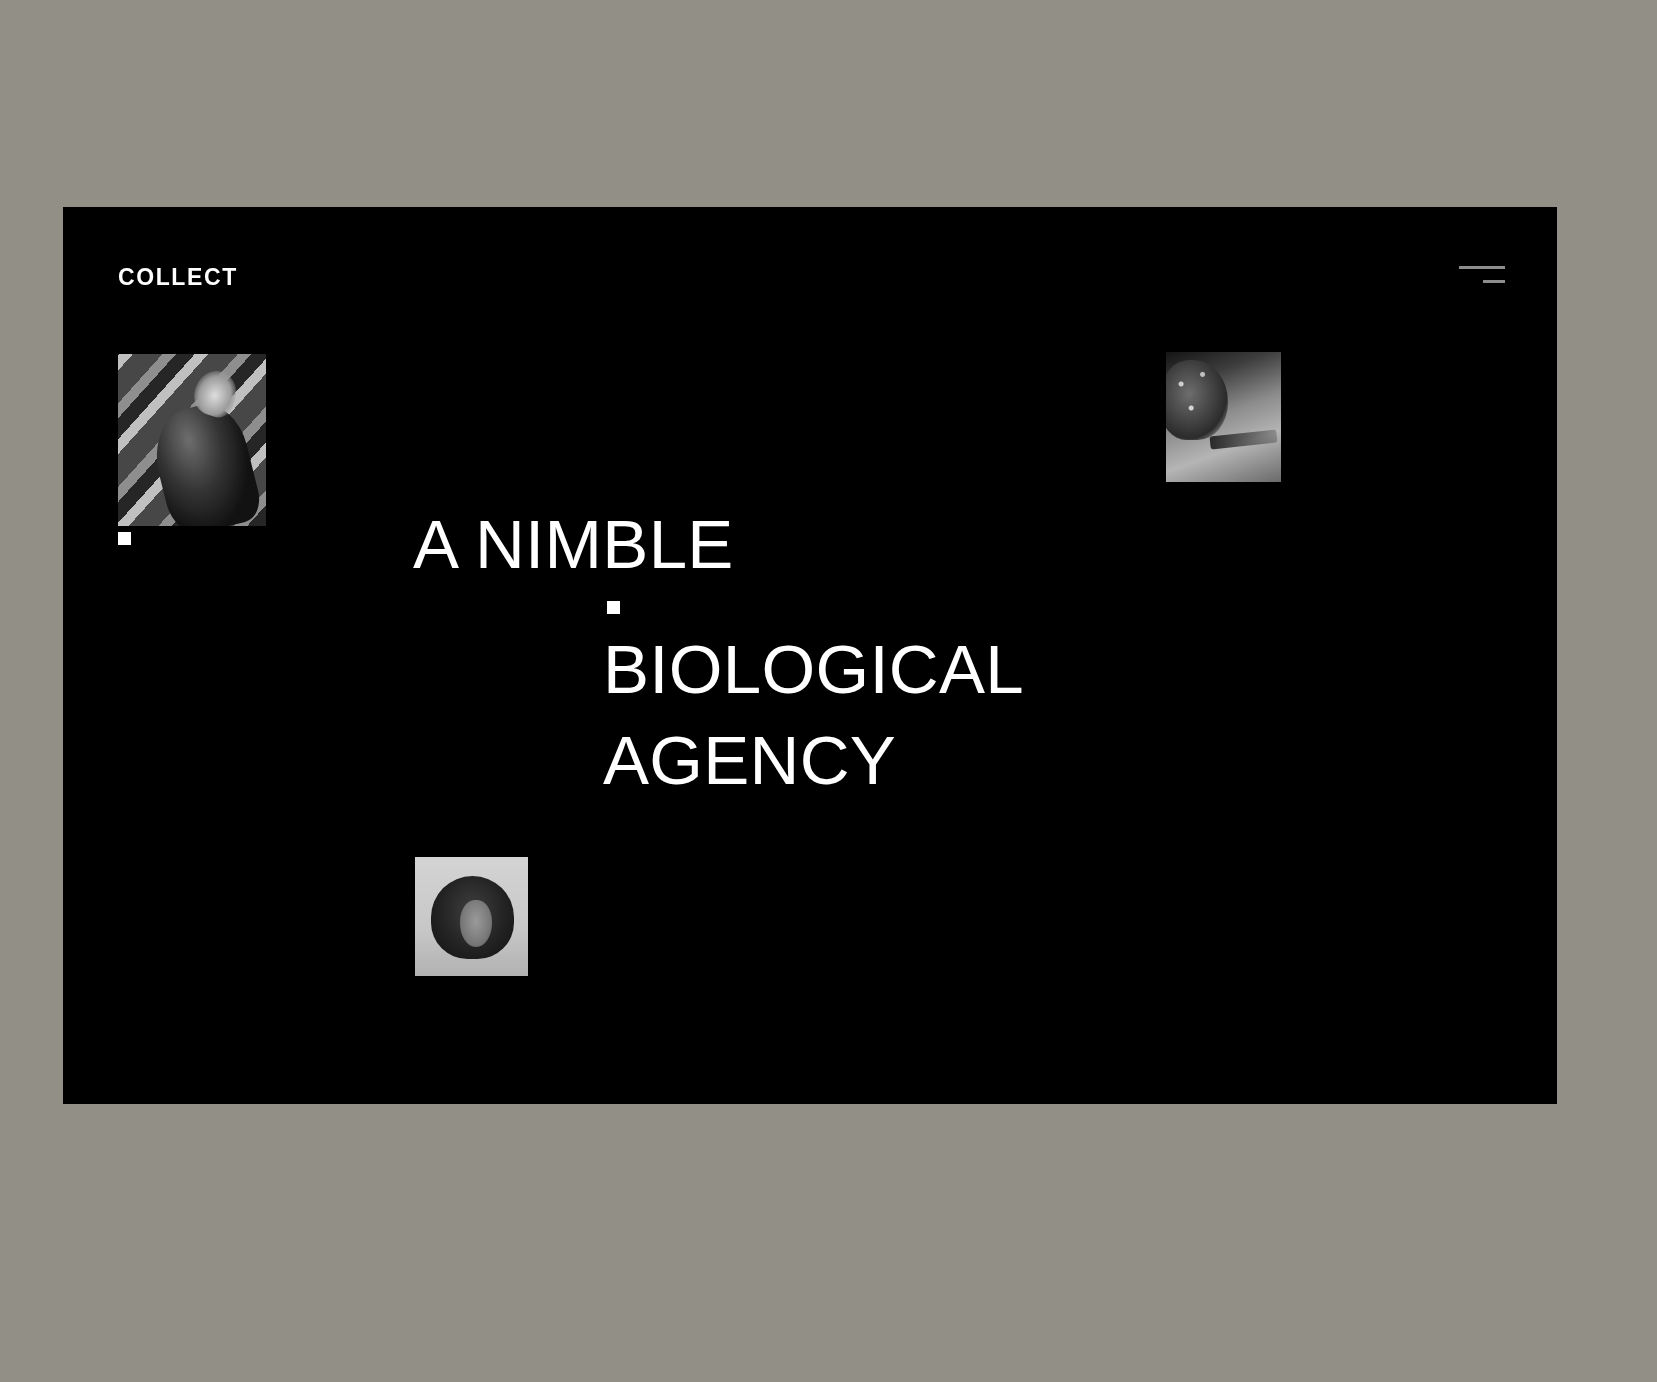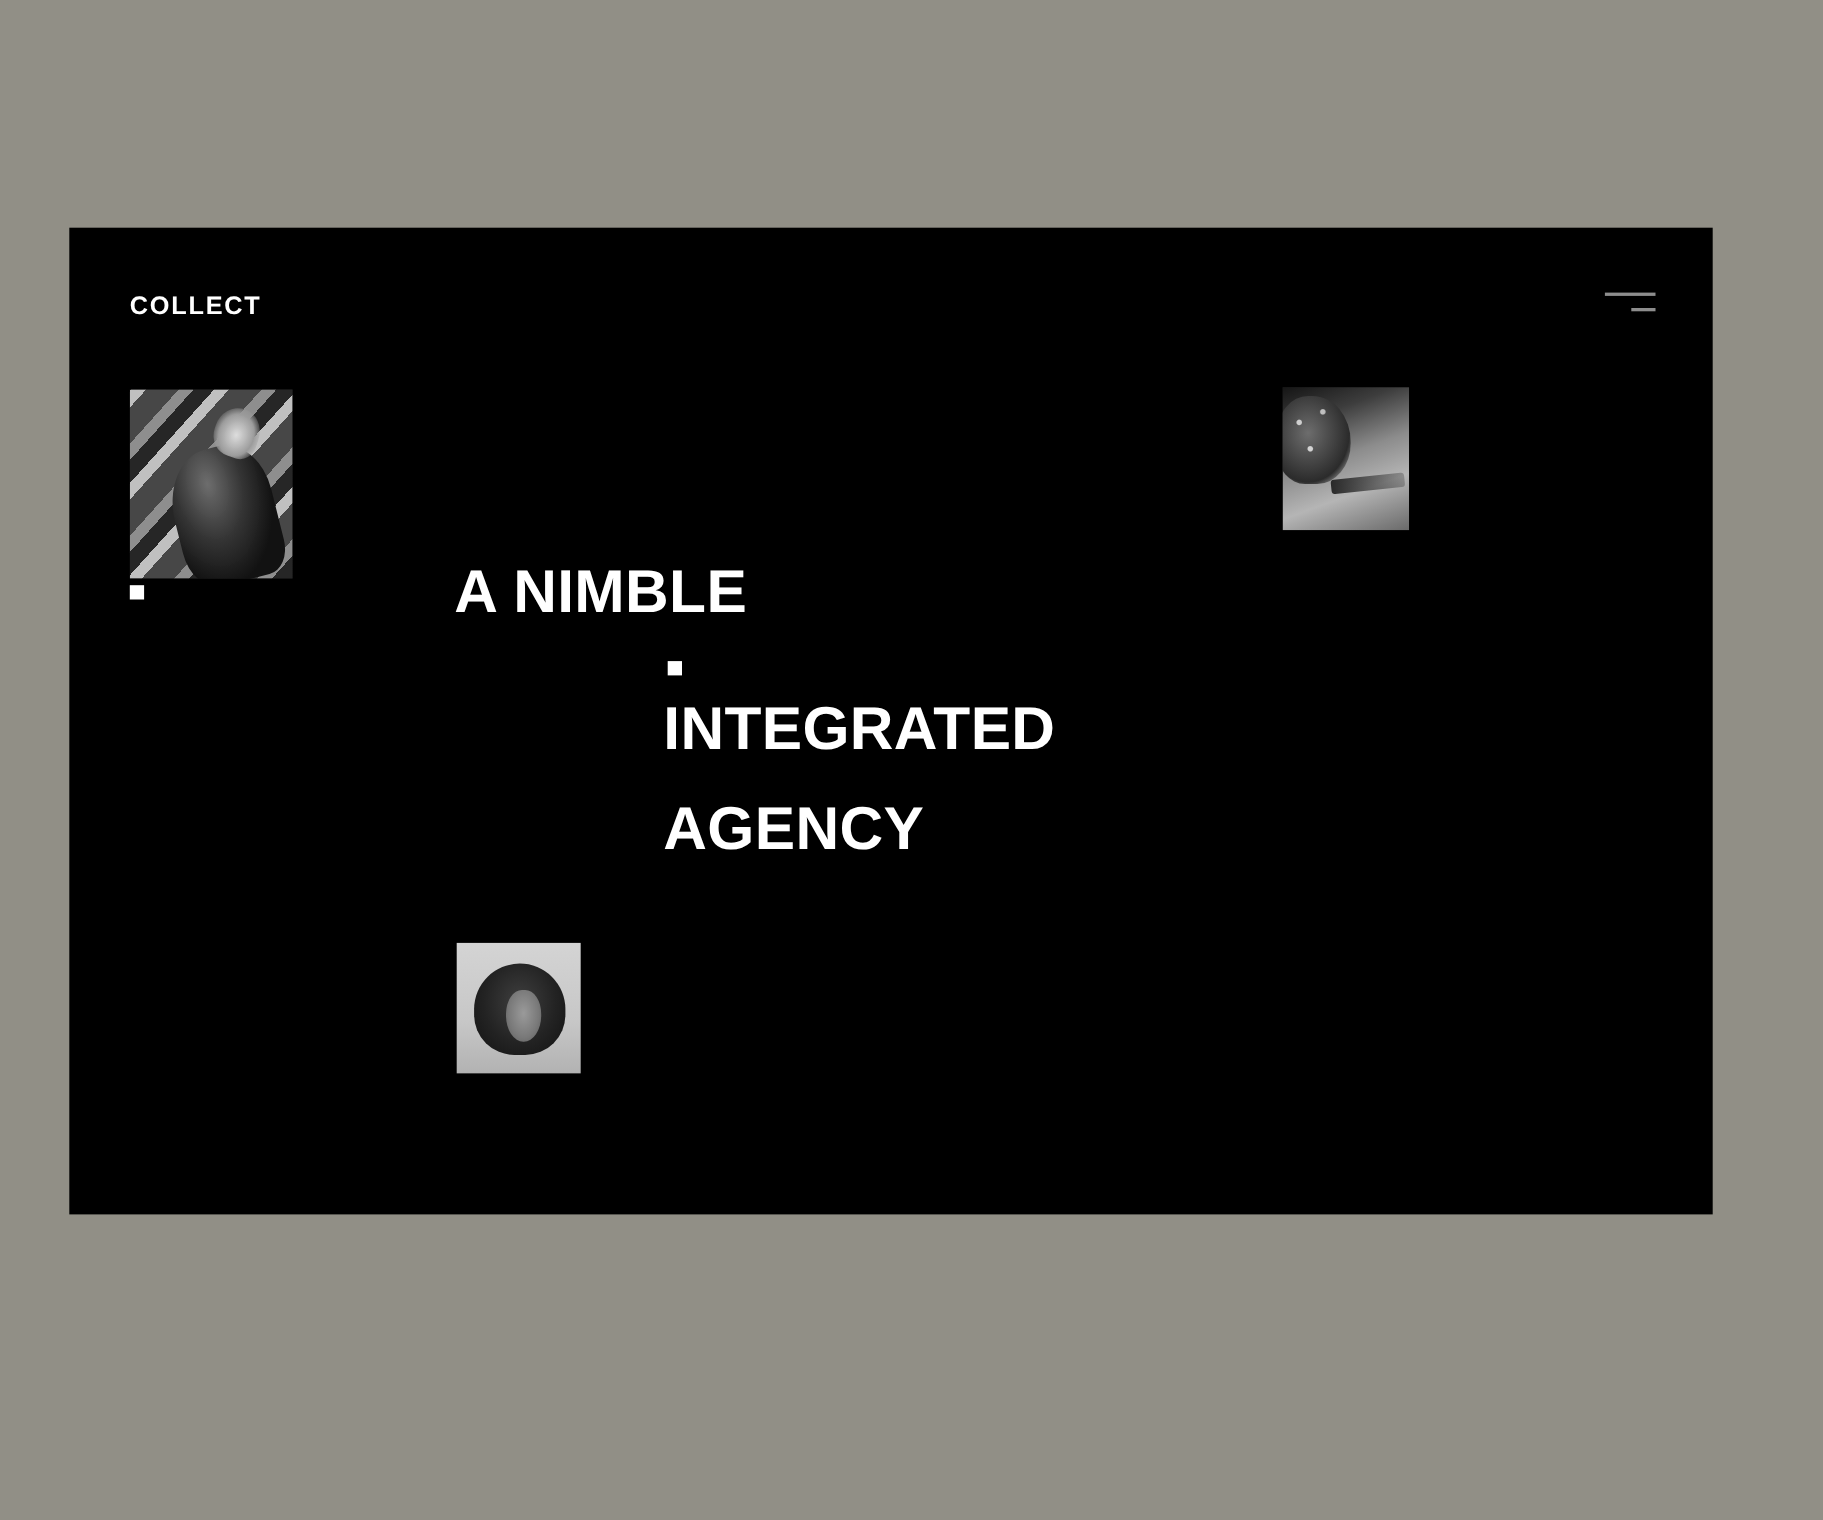--- a/index.html
+++ b/index.html
@@ -78,22 +78,22 @@
   
   .headline {
     position: absolute;
     left: 0; top: 0;
     width: 100%;
     color: #ffffff;
     pointer-events: none;
   }
   .headline-line {
     position: absolute;
-    font-size: 55px;
-    font-weight: 700;
+    font-size: 69px;
+    font-weight: 400;
     letter-spacing: 0.3px;
     line-height: 1.1;
     white-space: nowrap;
   }
   .headline-line-1 { left: 350px; top: 300px; }
   .headline-line-2 { left: 540px; top: 425px; }
   .headline-line-3 { left: 540px; top: 516px; }
 
   .dot-marker {
     position: absolute;
@@ -361,21 +361,21 @@
     </figure>
 
 
     <div class="headline">
       <span class="dot-marker dot-photo"></span>
 
       <h1 class="headline-line headline-line-1">A NIMBLE</h1>
 
       <span class="dot-marker dot-headline"></span>
 
-      <h1 class="headline-line headline-line-2">INTEGRATED</h1>
+      <h1 class="headline-line headline-line-2">BIOLOGICAL</h1>
 
       <h1 class="headline-line headline-line-3">AGENCY</h1>
     </div>
 
     <footer class="site-footer">
       
 
       
 
       

